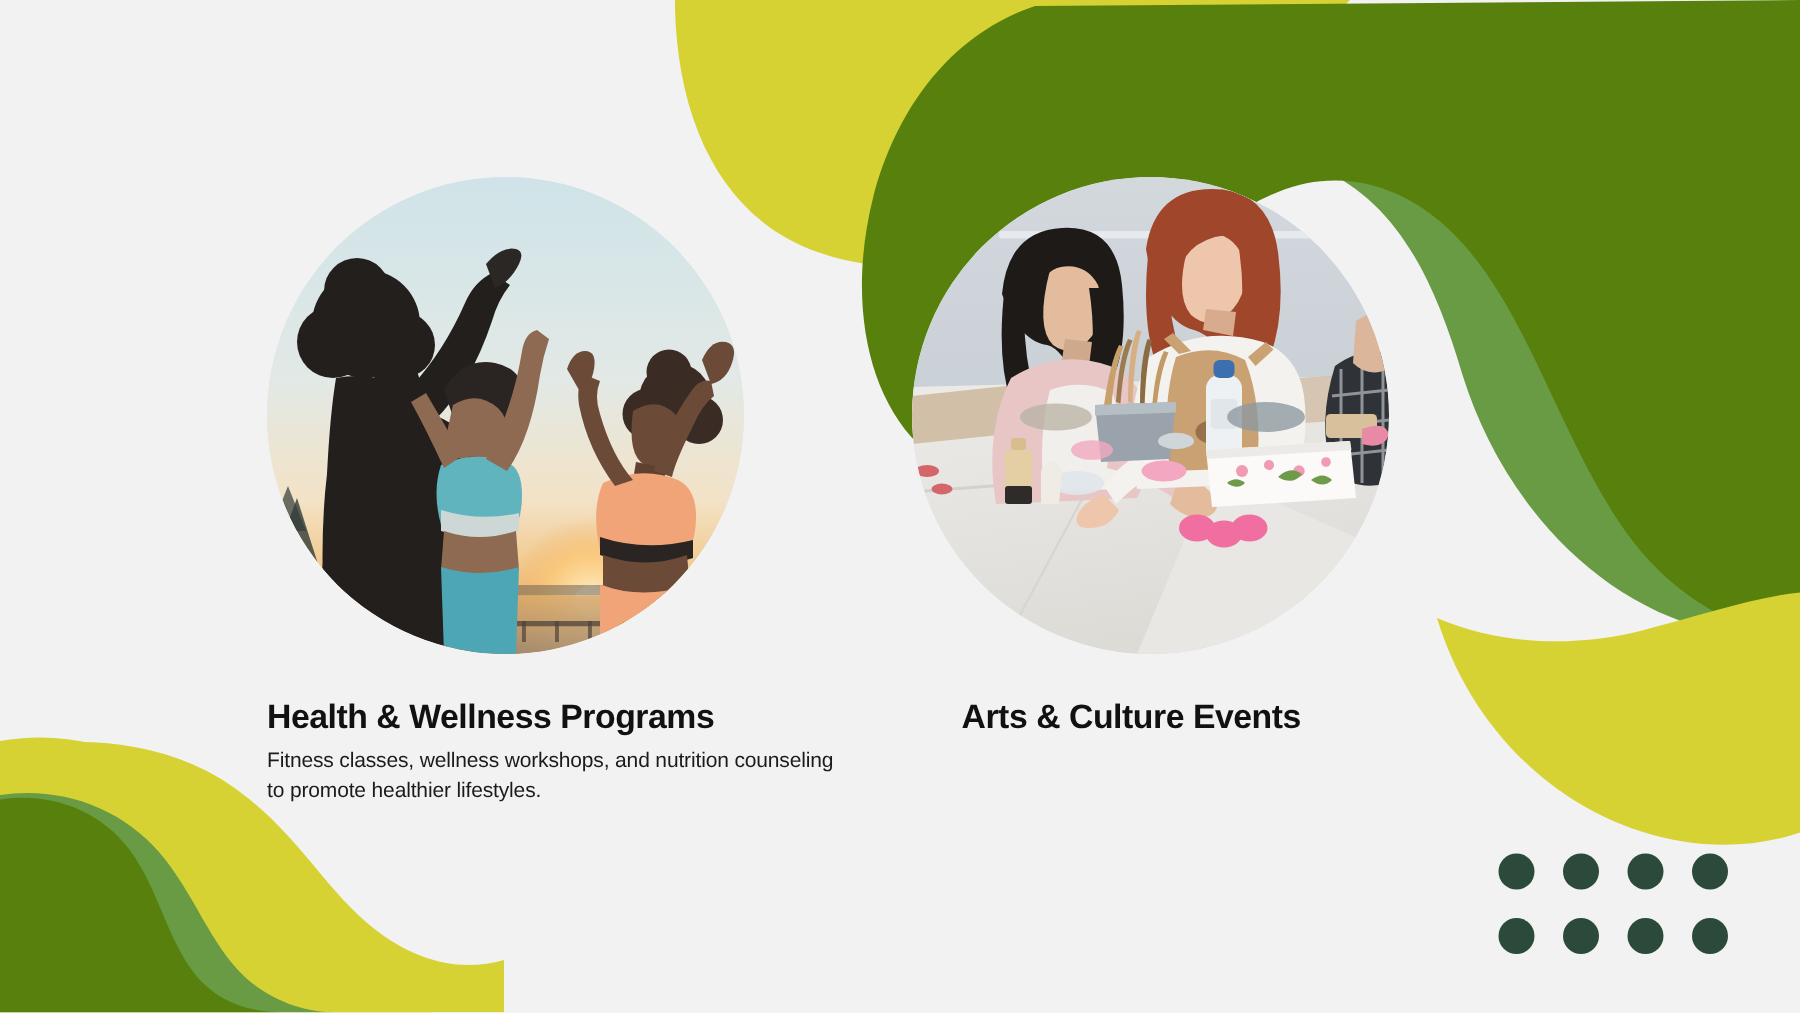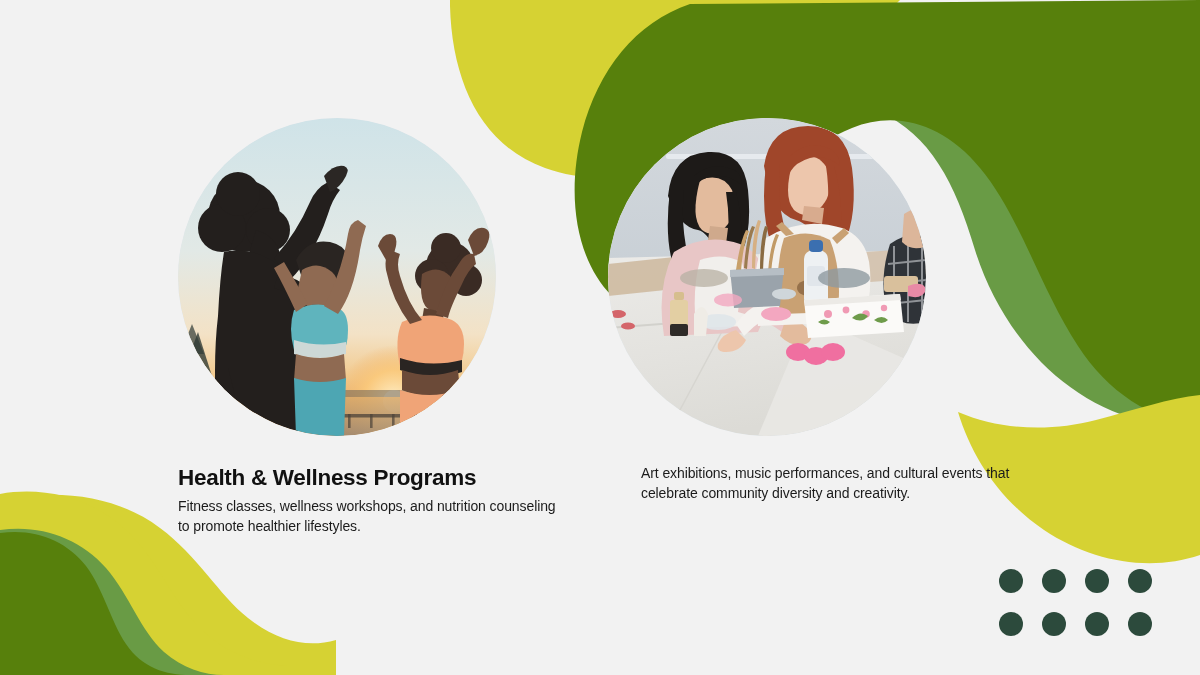--- a/index.html
+++ b/index.html
@@ -434,21 +434,21 @@
 
             <path d="M300,168 q16,-6 18,4 q-4,10 -18,6 Z" fill="#e88aa6"></path>
 
             <ellipse cx="10" cy="196" rx="8" ry="4" fill="#d4656a"></ellipse>
             <ellipse cx="20" cy="208" rx="7" ry="3.6" fill="#d4656a"></ellipse>
           </g>
         </svg>
       </div>
 
       <div class="card-text">
-        <p class="card-desc">Art exhibitions, music performances, and cultural events that celebrate community diversity and creativity.</p>
+        <h2 class="card-title">Arts &amp; Culture Events</h2>
       </div>
     </div>
 
     <div class="dot-grid">
       <span class="dot"></span>
       <span class="dot"></span>
       <span class="dot"></span>
       <span class="dot"></span>
       <span class="dot"></span>
       <span class="dot"></span>

